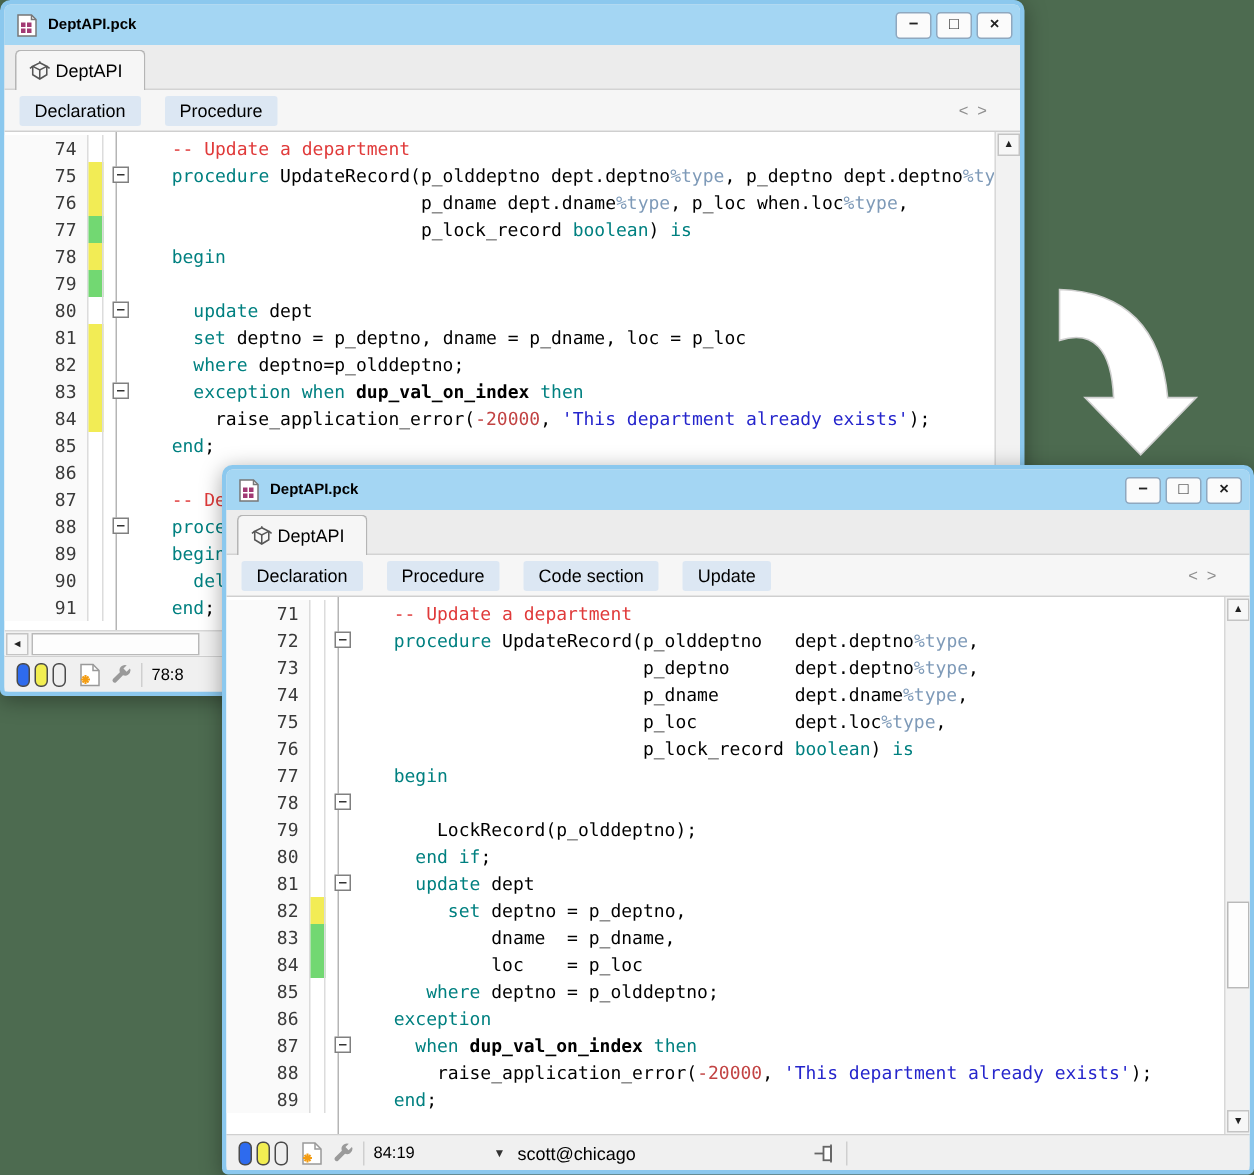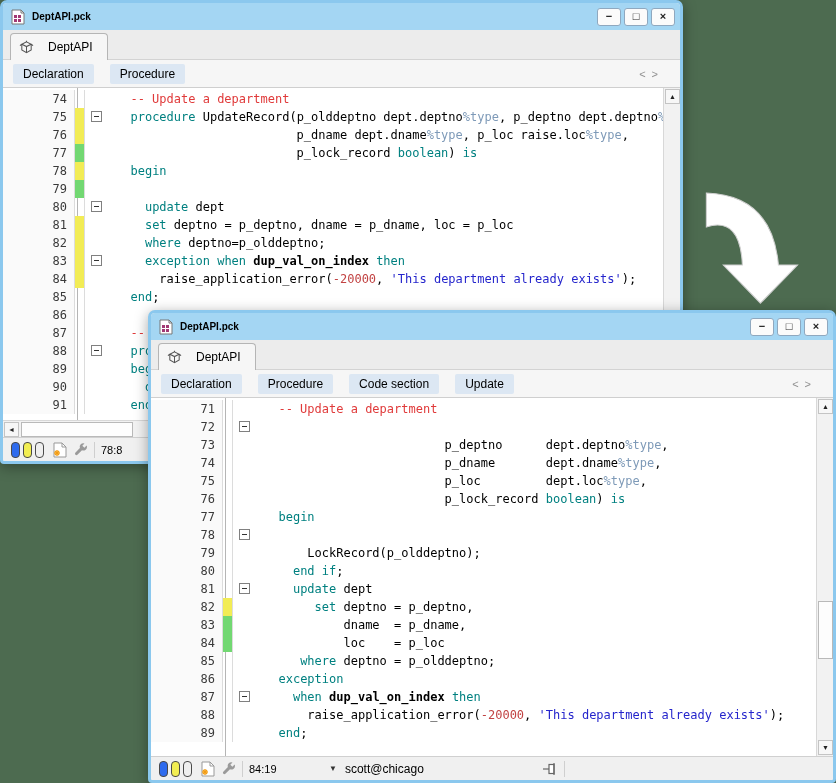--- a/index.html
+++ b/index.html
@@ -24,36 +24,36 @@
   .title-icon{width:14px;height:16px;margin-right:7px;flex:0 0 auto}
   .title-text{font-size:10px;font-weight:bold;color:#000;flex:1 1 auto}
   .winbtns{display:flex;gap:3px}
   .wbtn{width:24px;height:18px;background:#fbfbfb;border:1px solid #8fa8bf;border-radius:3px;
         font-size:11px;font-weight:bold;color:#222;display:flex;align-items:center;
         justify-content:center;line-height:1}
   .tabrow{height:30px;background:#ececec;display:flex;align-items:flex-end;
           padding-left:7px;border-bottom:1px solid #d3d3d3;flex:0 0 auto}
   .tab{height:27px;margin-bottom:-1px;background:#f6f6f6;border:1px solid #b5b5b5;
        border-bottom:none;border-radius:4px 4px 0 0;display:flex;align-items:center;
-       gap:14px;padding:0 14px 0 8px;font-size:12px;color:#000}
+       gap:3px;padding:0 14px 0 8px;font-size:12px;color:#000}
   .crumbrow{height:27px;background:#f6f6f6;display:flex;align-items:center;gap:16px;
             padding:0 10px;flex:0 0 auto}
   .crumb{background:#dce7f3;border-radius:2px;padding:3px 10px;font-size:12px;color:#000}
   .navchev{margin-left:auto;color:#909090;font-size:11px;letter-spacing:6px;padding-right:6px}
 
   
   .codewrap{flex:1 1 auto;position:relative;background:#fff;border-top:1px solid #cfcfcf;
             overflow:hidden}
   .lines{position:absolute;left:0;top:0;right:17px;bottom:0;overflow:hidden;padding-top:2px}
   .win.back .lines{bottom:17px}
   .lines::before{content:"";position:absolute;left:74px;top:0;bottom:0;width:1px;
                  background:#b5b5b5}
   .cl{display:flex;height:18px;font-family:"DejaVu Sans Mono",monospace;font-size:12px;
       line-height:18px;position:relative}
-  .ln{width:72px;flex:0 0 auto;text-align:right;padding-right:7px;color:#3a3a3a;
+  .ln{width:56px;flex:0 0 auto;text-align:right;padding-right:7px;color:#3a3a3a;
       background:#fafafa;border-right:1px solid #dcdcdc}
   .mk{width:10px;flex:0 0 auto;border-right:1px solid #dcdcdc}
   .mk.y{background:var(--mark-yellow)}
   .mk.g{background:var(--mark-green)}
   .fd{width:23px;flex:0 0 auto;position:relative}
   .fbox{position:absolute;left:6px;top:3px;width:11px;height:11px;background:#fff;
         border:1px solid #808080;display:flex;align-items:center;justify-content:center}
   .fbox::before{content:"";width:5px;height:1px;background:#333}
   .tx{flex:1 1 auto;white-space:pre;overflow:hidden;padding-left:8px;color:#000}
   .kw{color:var(--kw)} .com{color:var(--com);} .str{color:var(--str)}
@@ -141,21 +141,21 @@
             <span class="mk y"></span>
             <span class="fd">
               <span class="fbox"></span>
             </span>
             <span class="tx"><span>  </span><span class="kw">procedure</span><span> UpdateRecord(p_olddeptno dept.deptno</span><span class="ty">%type</span><span>, p_deptno dept.deptno</span><span class="ty">%type</span></span>
           </div>
           <div class="cl">
             <span class="ln">76</span>
             <span class="mk y"></span>
             <span class="fd"></span>
-            <span class="tx"><span>                         p_dname dept.dname</span><span class="ty">%type</span><span>, p_loc raise.loc</span><span class="ty">%type</span><span>,</span></span>
+            <span class="tx"><span>                         p_dname dept.dname</span><span class="ty">%type</span><span>, p_loc when.loc</span><span class="ty">%type</span><span>,</span></span>
           </div>
           <div class="cl">
             <span class="ln">77</span>
             <span class="mk g"></span>
             <span class="fd"></span>
             <span class="tx"><span>                         p_lock_record </span><span class="kw">boolean</span><span>) </span><span class="kw">is</span></span>
           </div>
           <div class="cl">
             <span class="ln">78</span>
             <span class="mk y"></span>
@@ -327,20 +327,21 @@
             <span class="mk"></span>
             <span class="fd"></span>
             <span class="tx"><span class="com">  -- Update a department</span></span>
           </div>
           <div class="cl">
             <span class="ln">72</span>
             <span class="mk"></span>
             <span class="fd">
               <span class="fbox"></span>
             </span>
+            <span class="tx"><span>  </span><span class="kw">procedure</span><span> UpdateRecord(p_olddeptno   dept.deptno</span><span class="ty">%type</span><span>,</span></span>
           </div>
           <div class="cl">
             <span class="ln">73</span>
             <span class="mk"></span>
             <span class="fd"></span>
             <span class="tx"><span>                         p_deptno      dept.deptno</span><span class="ty">%type</span><span>,</span></span>
           </div>
           <div class="cl">
             <span class="ln">74</span>
             <span class="mk"></span>

